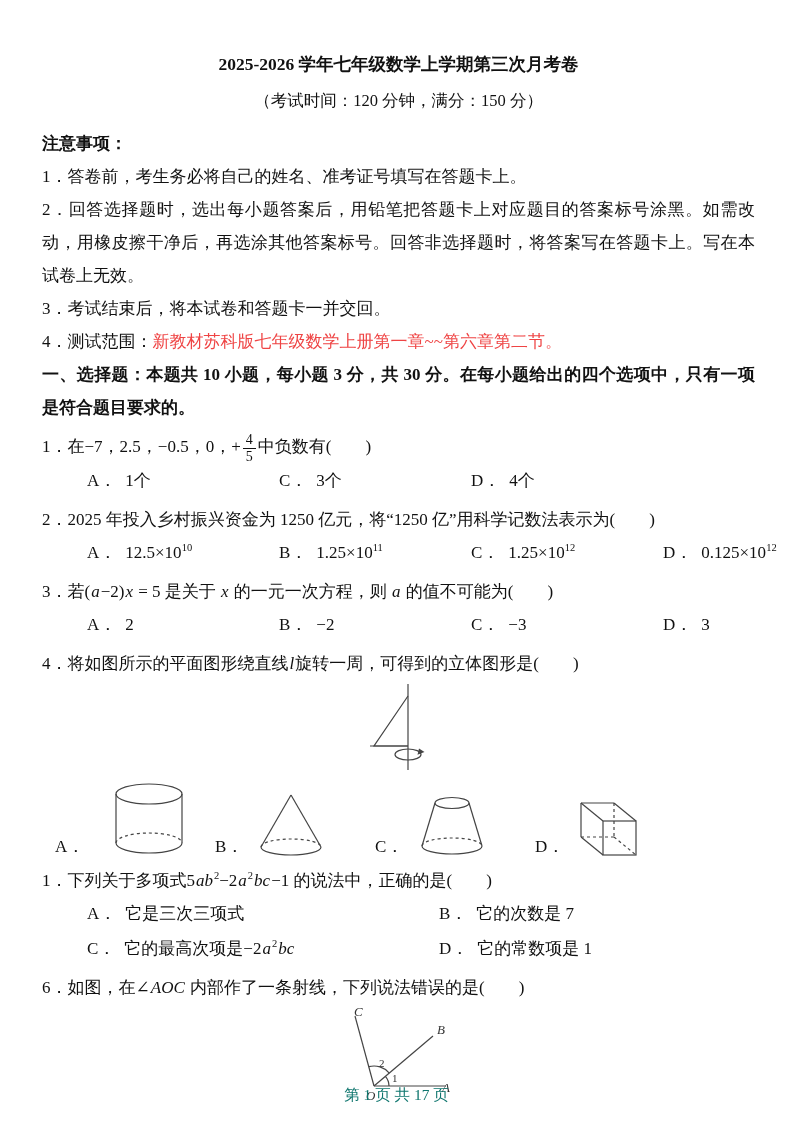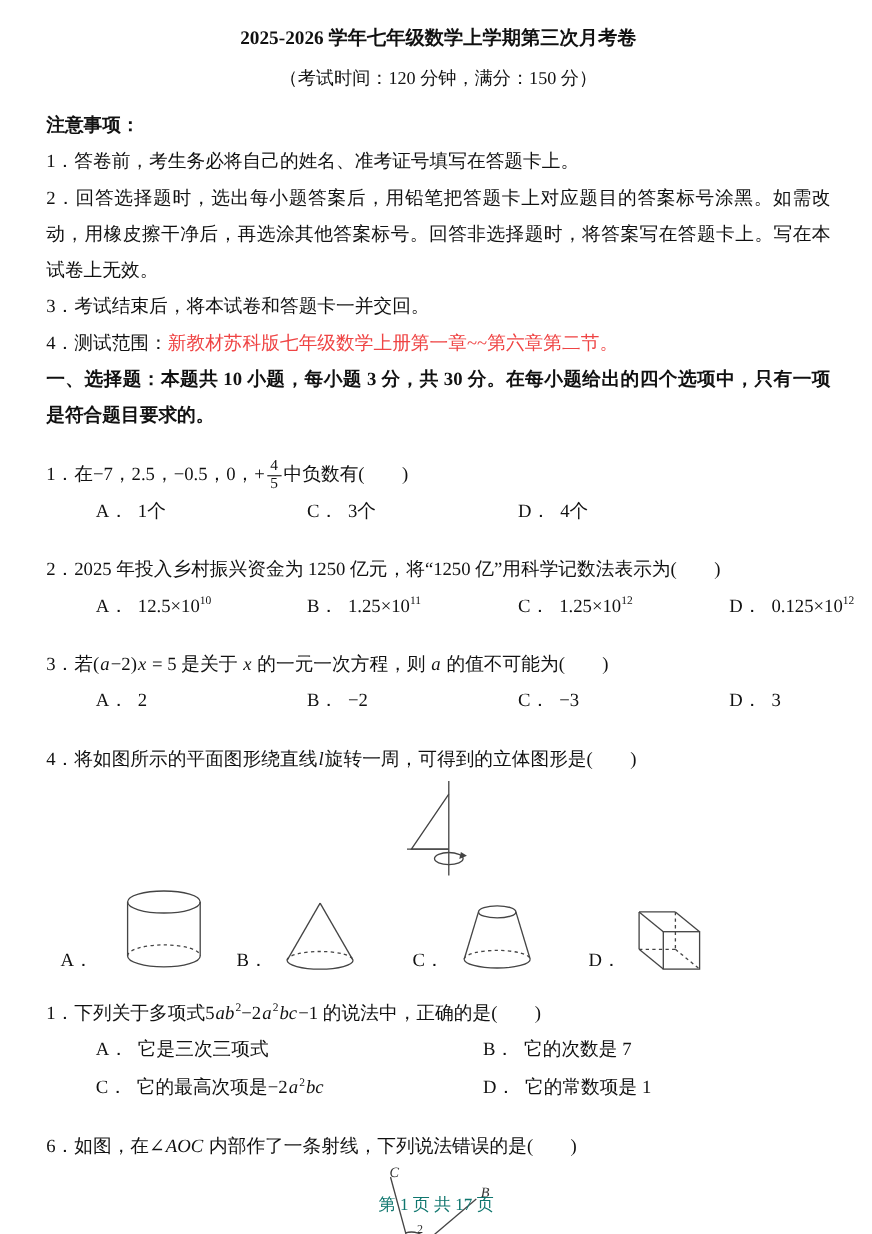--- a/index.html
+++ b/index.html
@@ -2,39 +2,39 @@
 <html><head>
 <meta charset="utf-8">
 <style>
   html,body{margin:0;padding:0;background:#888;}
   .page{
     position:relative;
     width:793px;height:1122px;
     margin:0 auto;
     background:#ffffff;
     box-sizing:border-box;
-    padding:22px 38px 0 42px;
+    padding:52px 38px 0 42px;
     overflow:hidden;
     font-family:"Liberation Serif","DejaVu Serif",serif;
     color:#111;
     font-size:17px;
   }
   .title{
     text-align:center;font-weight:bold;font-size:17.5px;
     margin:0 0 13px 0;line-height:24px;
   }
   .subtitle{
     text-align:center;font-weight:normal;font-size:16.5px;
     margin:0 0 14px 0;line-height:24px;
   }
   .para{line-height:33px;margin:0;}
   .bold{font-weight:bold;}
   .justify{text-align:justify;}
   .red{color:#ef4444;}
-  .q-stem{line-height:33px;margin-top:20px;}
+  .q-stem{line-height:33px;margin-top:6px;}
   .opt-row{display:flex;padding-left:13px;line-height:33px;margin-bottom:2px;}
   .opt-row .opt{width:160px;flex:0 0 auto;margin-left:32px;}
   .opt-row.cols2 .opt{width:320px;}
   .opt-label{margin-right:9px;}
   .seg-m{font-family:"Liberation Serif","DejaVu Serif",serif;}
   .seg-mi{font-family:"Liberation Serif","DejaVu Serif",serif;font-style:italic;padding:0 1px;}
   .seg-sup{font-family:"Liberation Serif","DejaVu Serif",serif;font-size:10.5px;vertical-align:super;line-height:0;}
   .seg-frac{
     display:inline-block;text-align:center;vertical-align:middle;
     font-family:"Liberation Serif","DejaVu Serif",serif;

